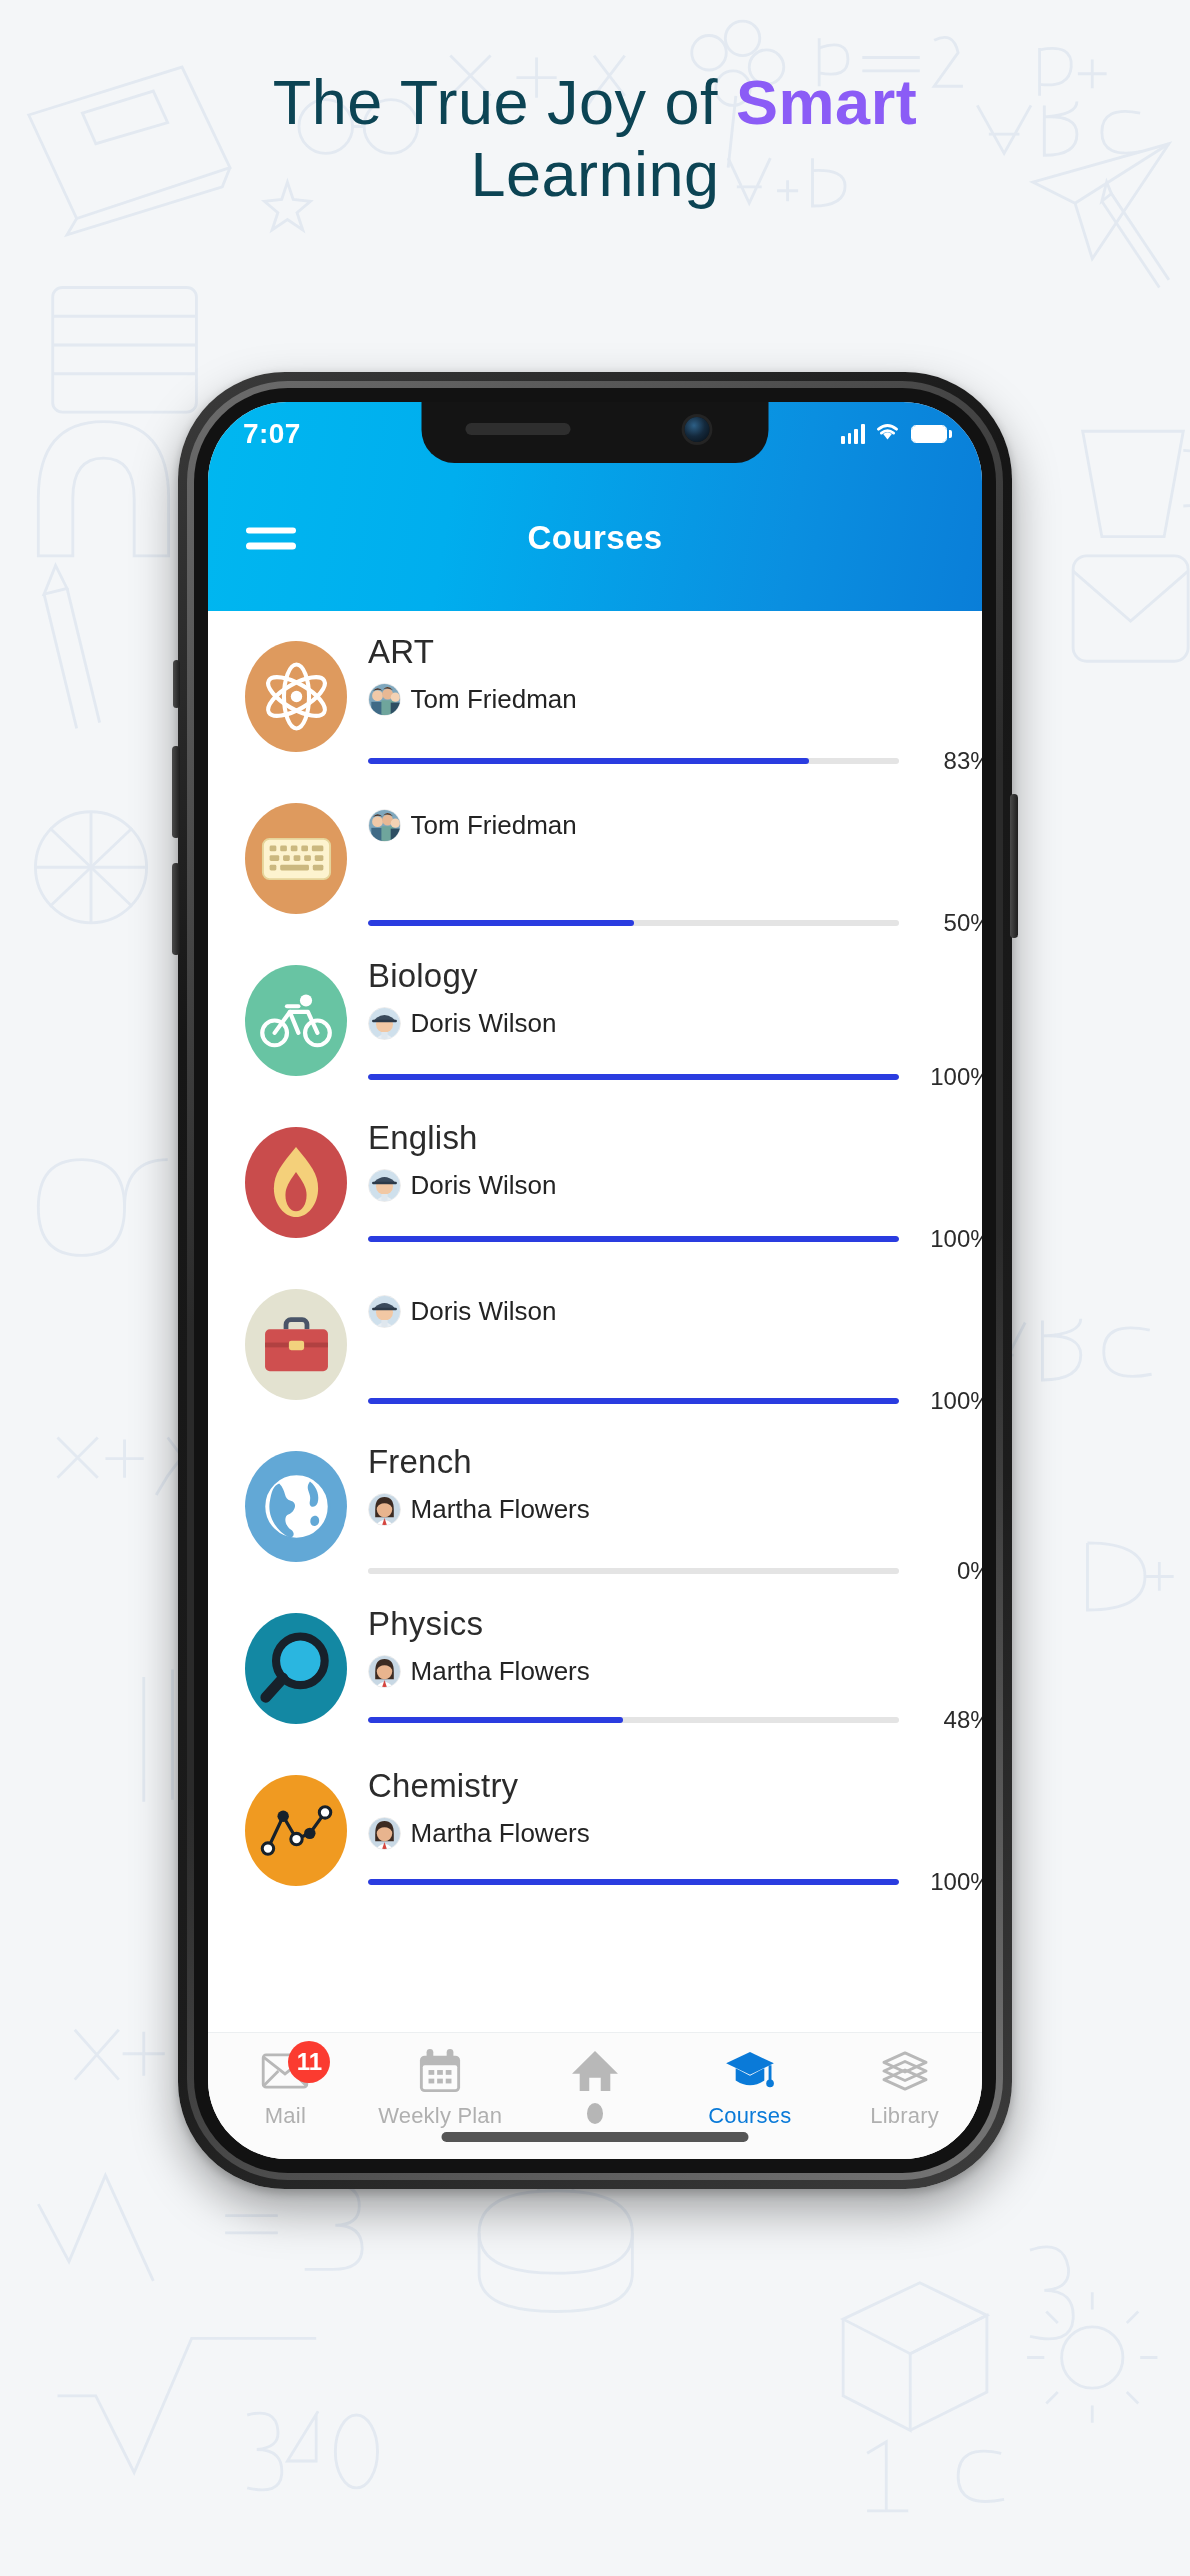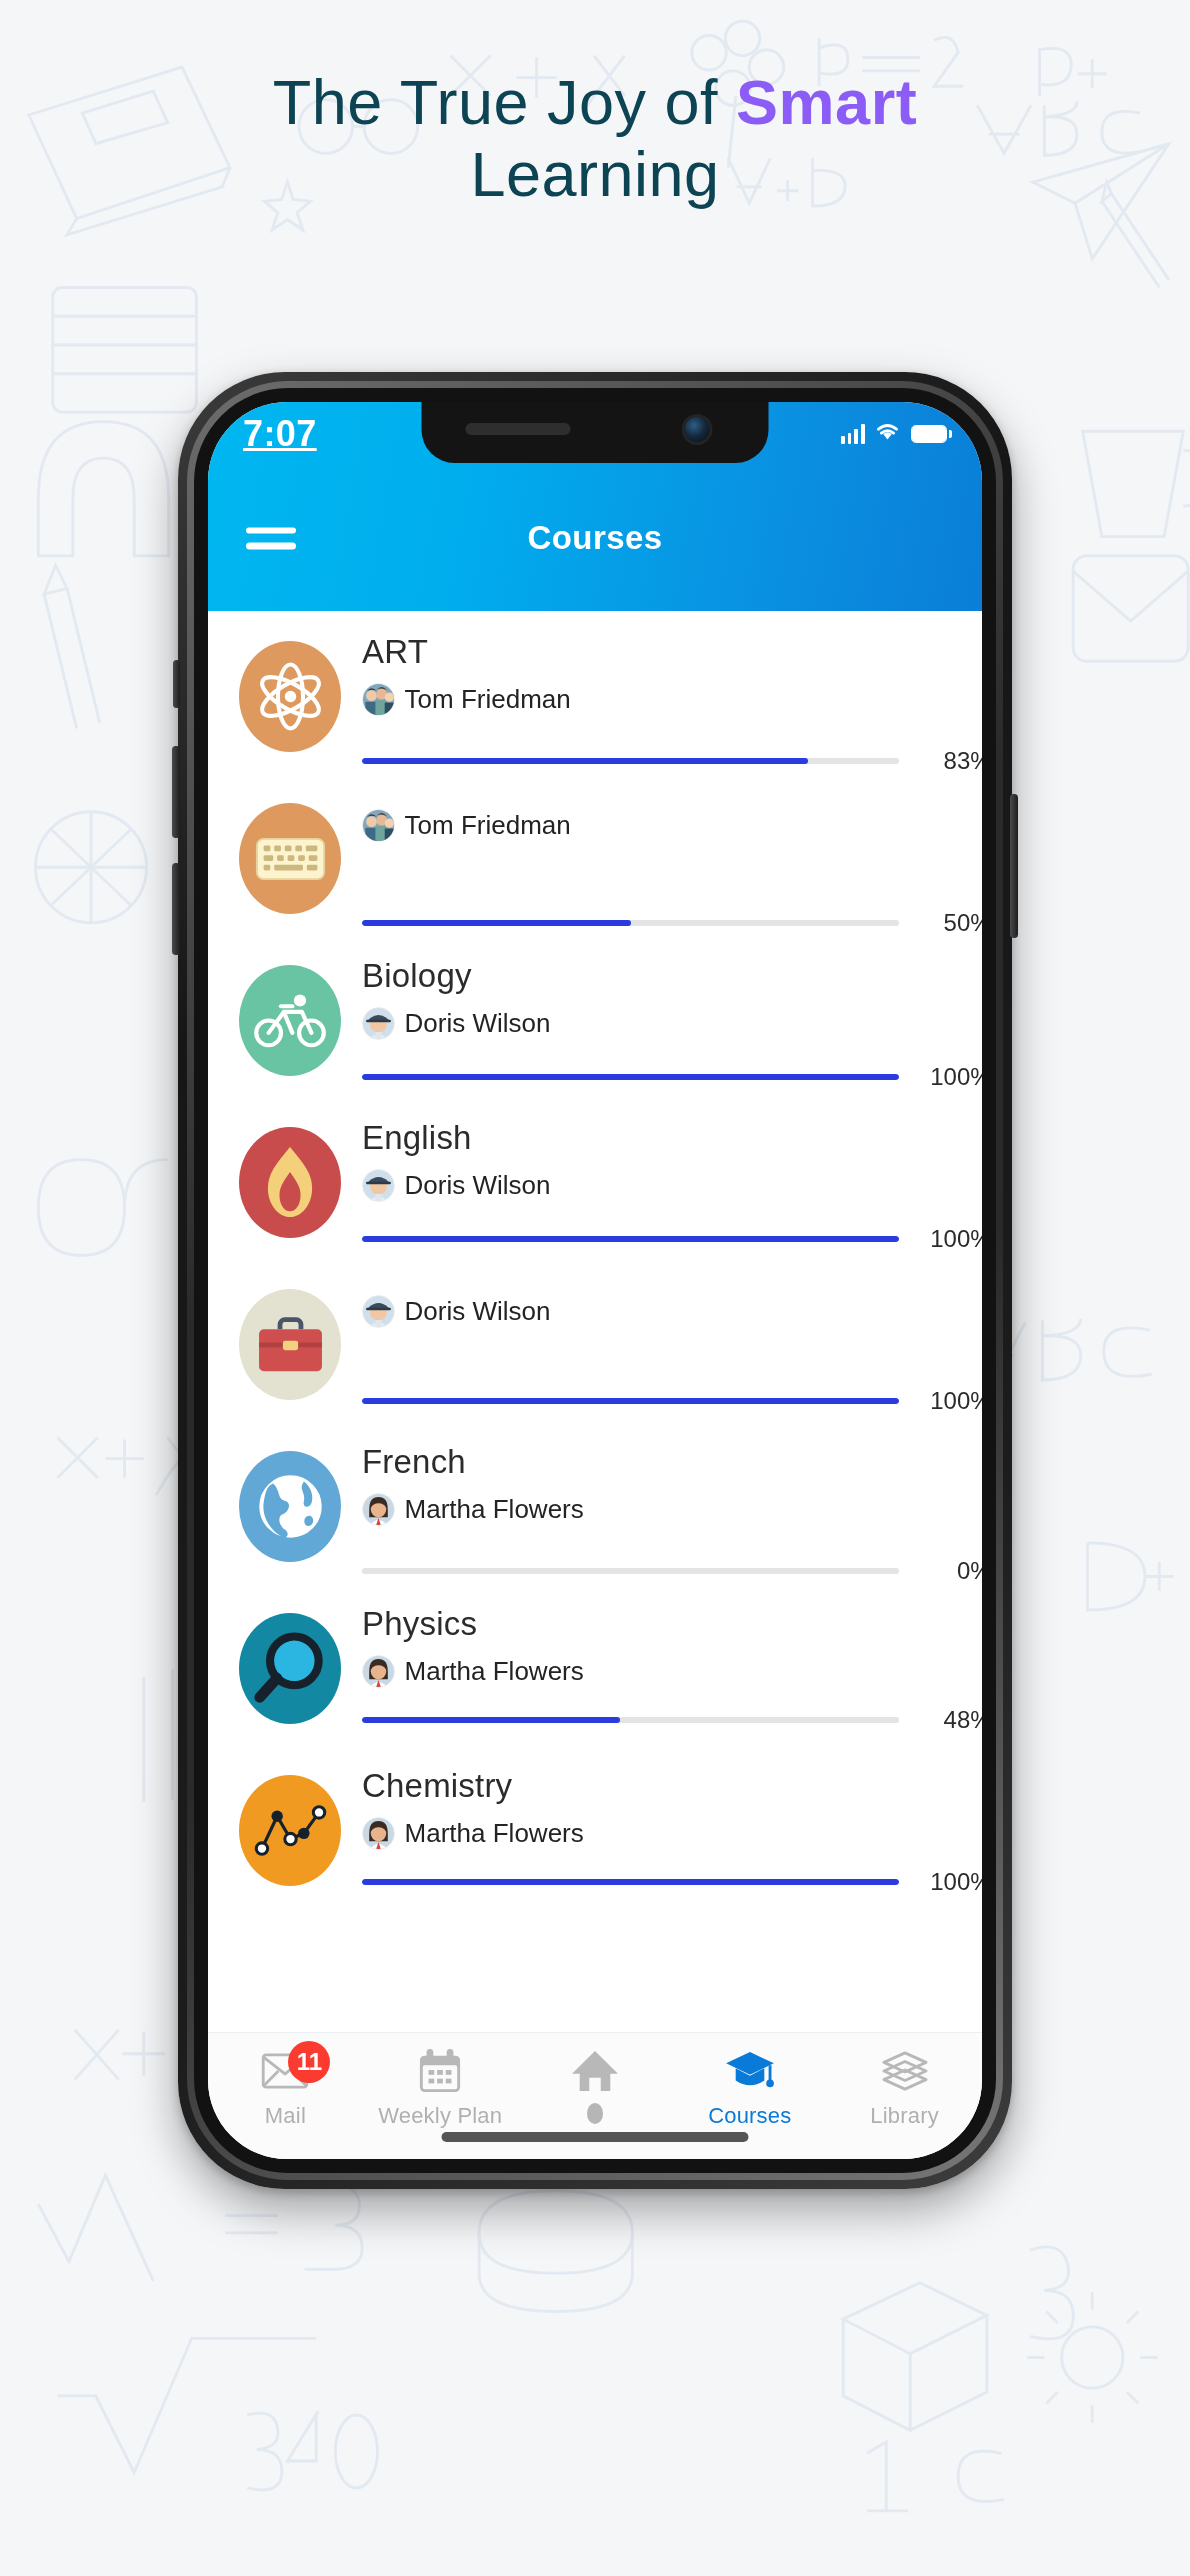--- a/index.html
+++ b/index.html
@@ -92,21 +92,21 @@
     width:25px; height:25px; border-radius:50%;
     background:radial-gradient(circle at 38% 34%, #2d5f86 0%, #14293c 48%, #060d14 100%);
     box-shadow:0 0 0 2.9px #242424;
   }
   .statusbar{
     position:absolute; top:0; left:0; width:100%; height:63px;
     display:flex; align-items:center; justify-content:space-between;
     padding:0 35px;
     color:#fff;
   }
-  .status-time{ font-size:36px; font-weight:700; letter-spacing:0.4px;text-decoration:underline; }
+  .status-time{ font-size:28px; font-weight:700; letter-spacing:0.4px; }
   .status-icons{ display:flex; align-items:center; gap:9.6px; }
   .sig{ display:flex; align-items:flex-end; gap:2.9px; height:21px; }
   .sig i{ display:block; width:3.8px; background:#fff; border-radius:1px; }
   .sig i:nth-child(1){ height:7.7px; }
   .sig i:nth-child(2){ height:11.5px; }
   .sig i:nth-child(3){ height:15.3px; }
   .sig i:nth-child(4){ height:20px; }
   .batt{
     width:36px; height:18px; border:1.9px solid #fff; border-radius:4.8px;
     position:relative; background:#fff; background-clip:padding-box;
@@ -138,21 +138,21 @@
     height:1299px;
     overflow:hidden;
     background:#fff;
     padding-top:5.8px;
   }
   .course-row{
     position:relative;
     height:162px;
     display:flex;
     align-items:flex-start;
-    padding:17px 0 0 10px;
+    padding:17px 0 0 16px;
   }
   .avatar-wrap{
     width:144px; min-width:144px;
     display:flex; justify-content:center; padding-top:7.7px;
   }
   .subject-icon{
     width:102px; height:111px;
     border-radius:50%;
     display:flex; align-items:center; justify-content:center;
   }

